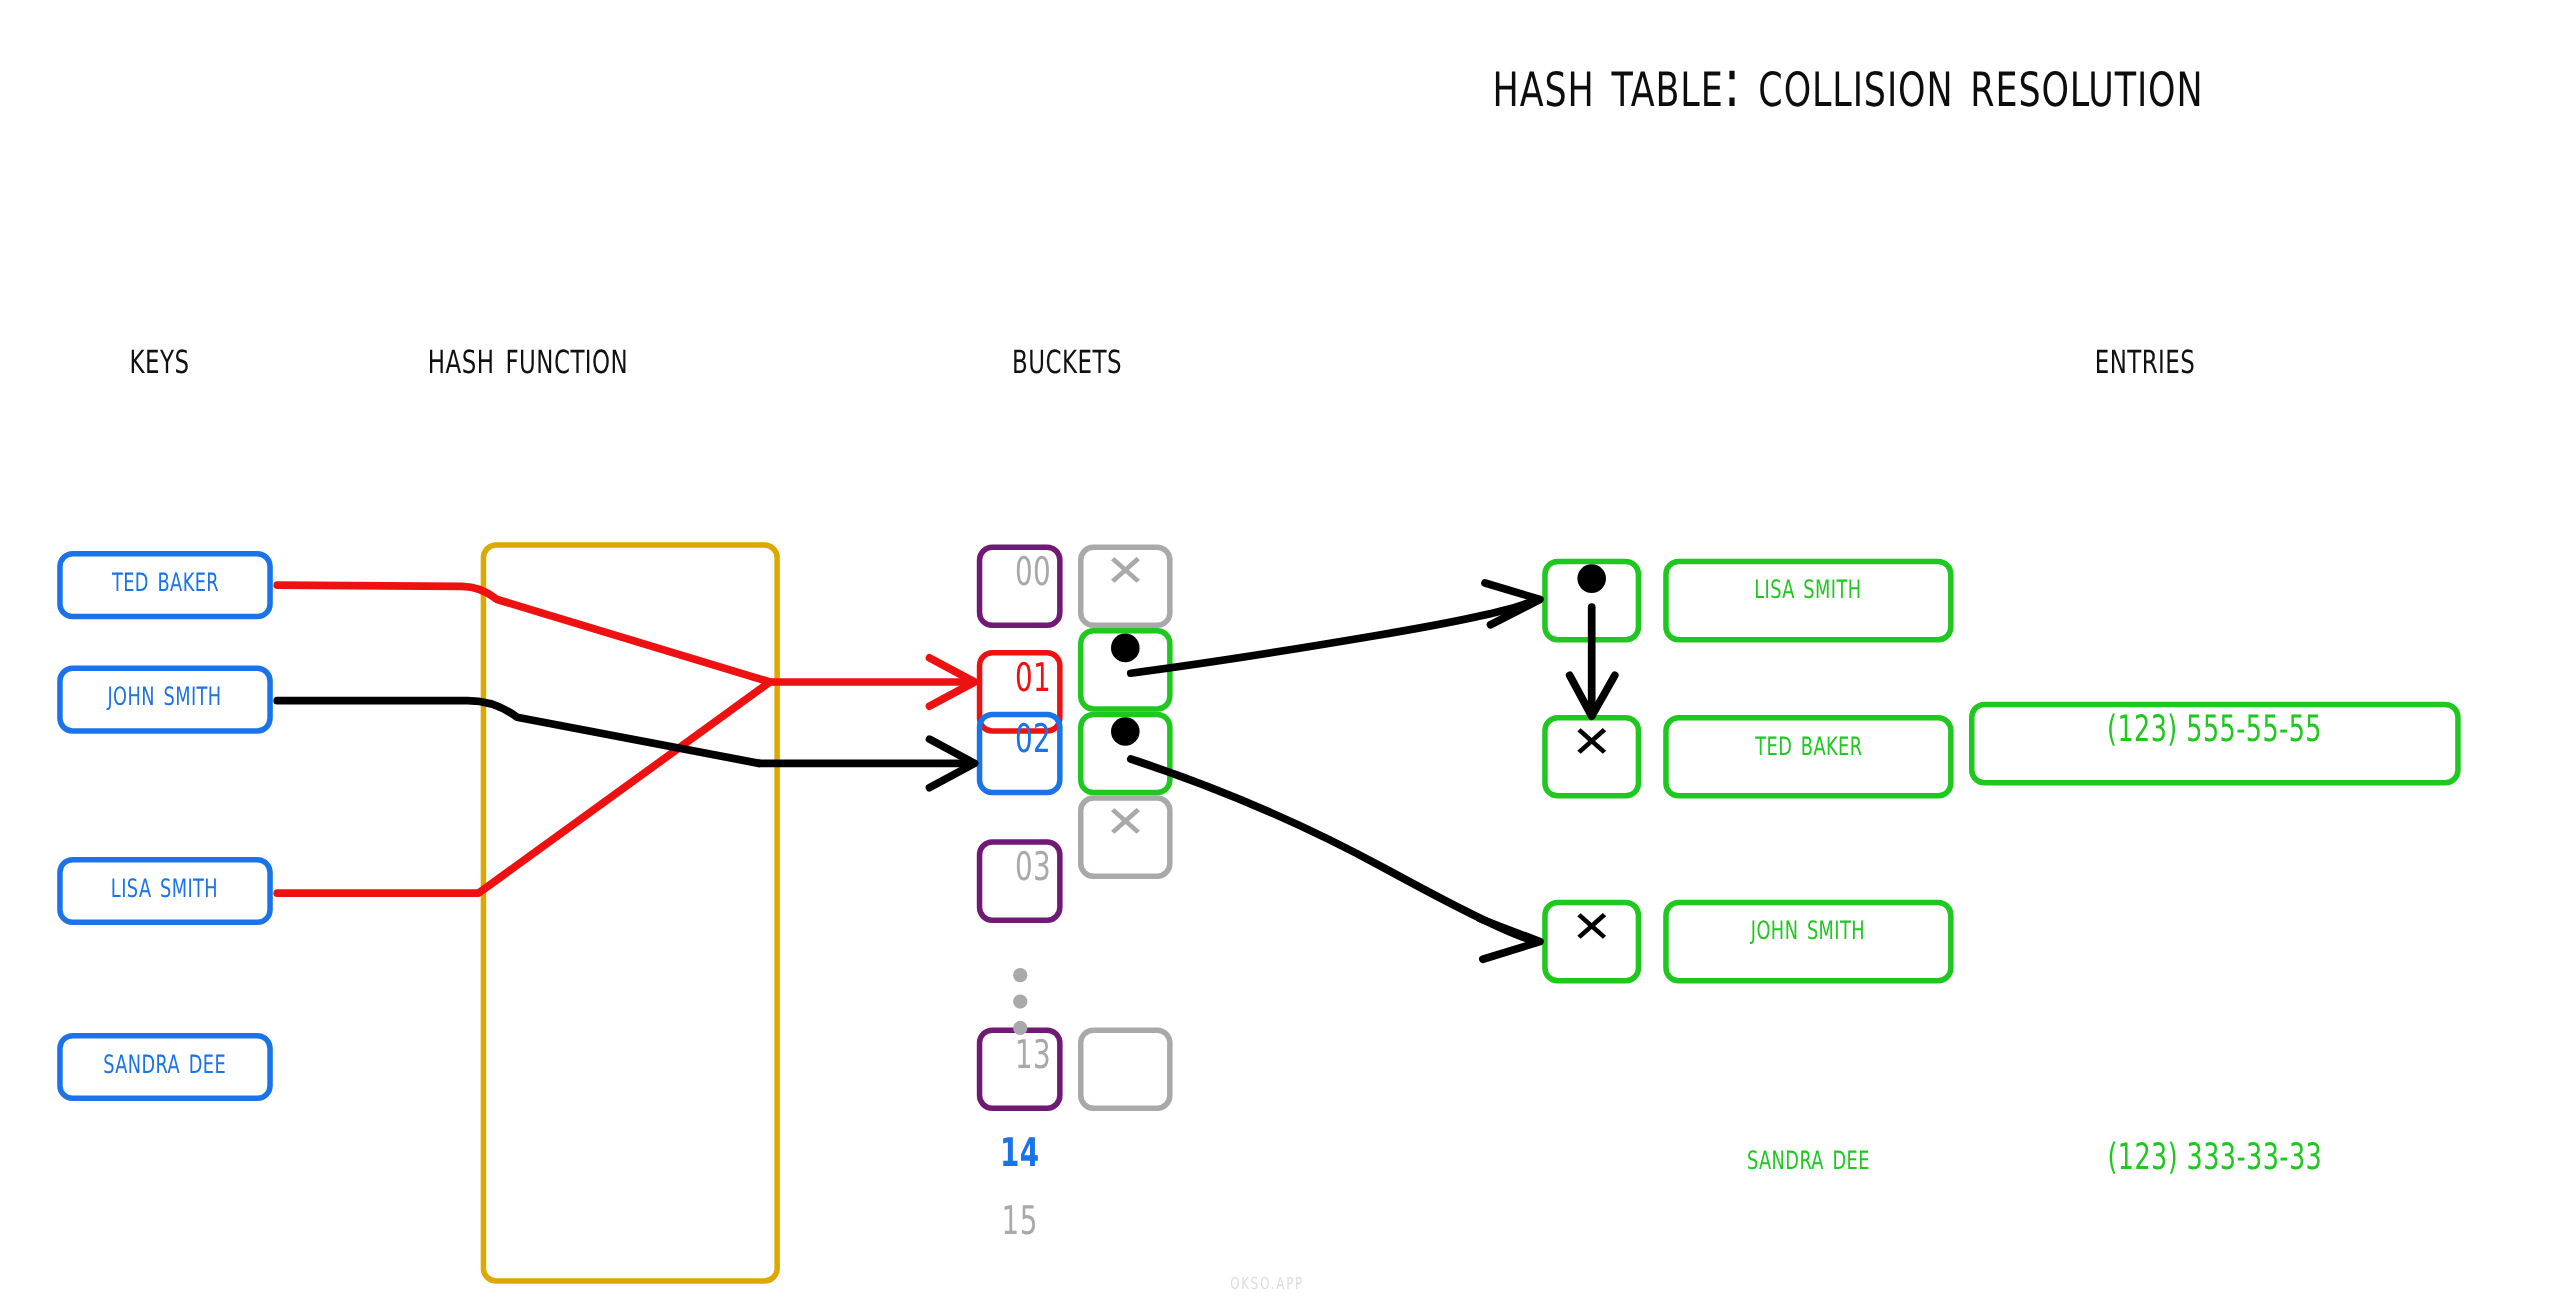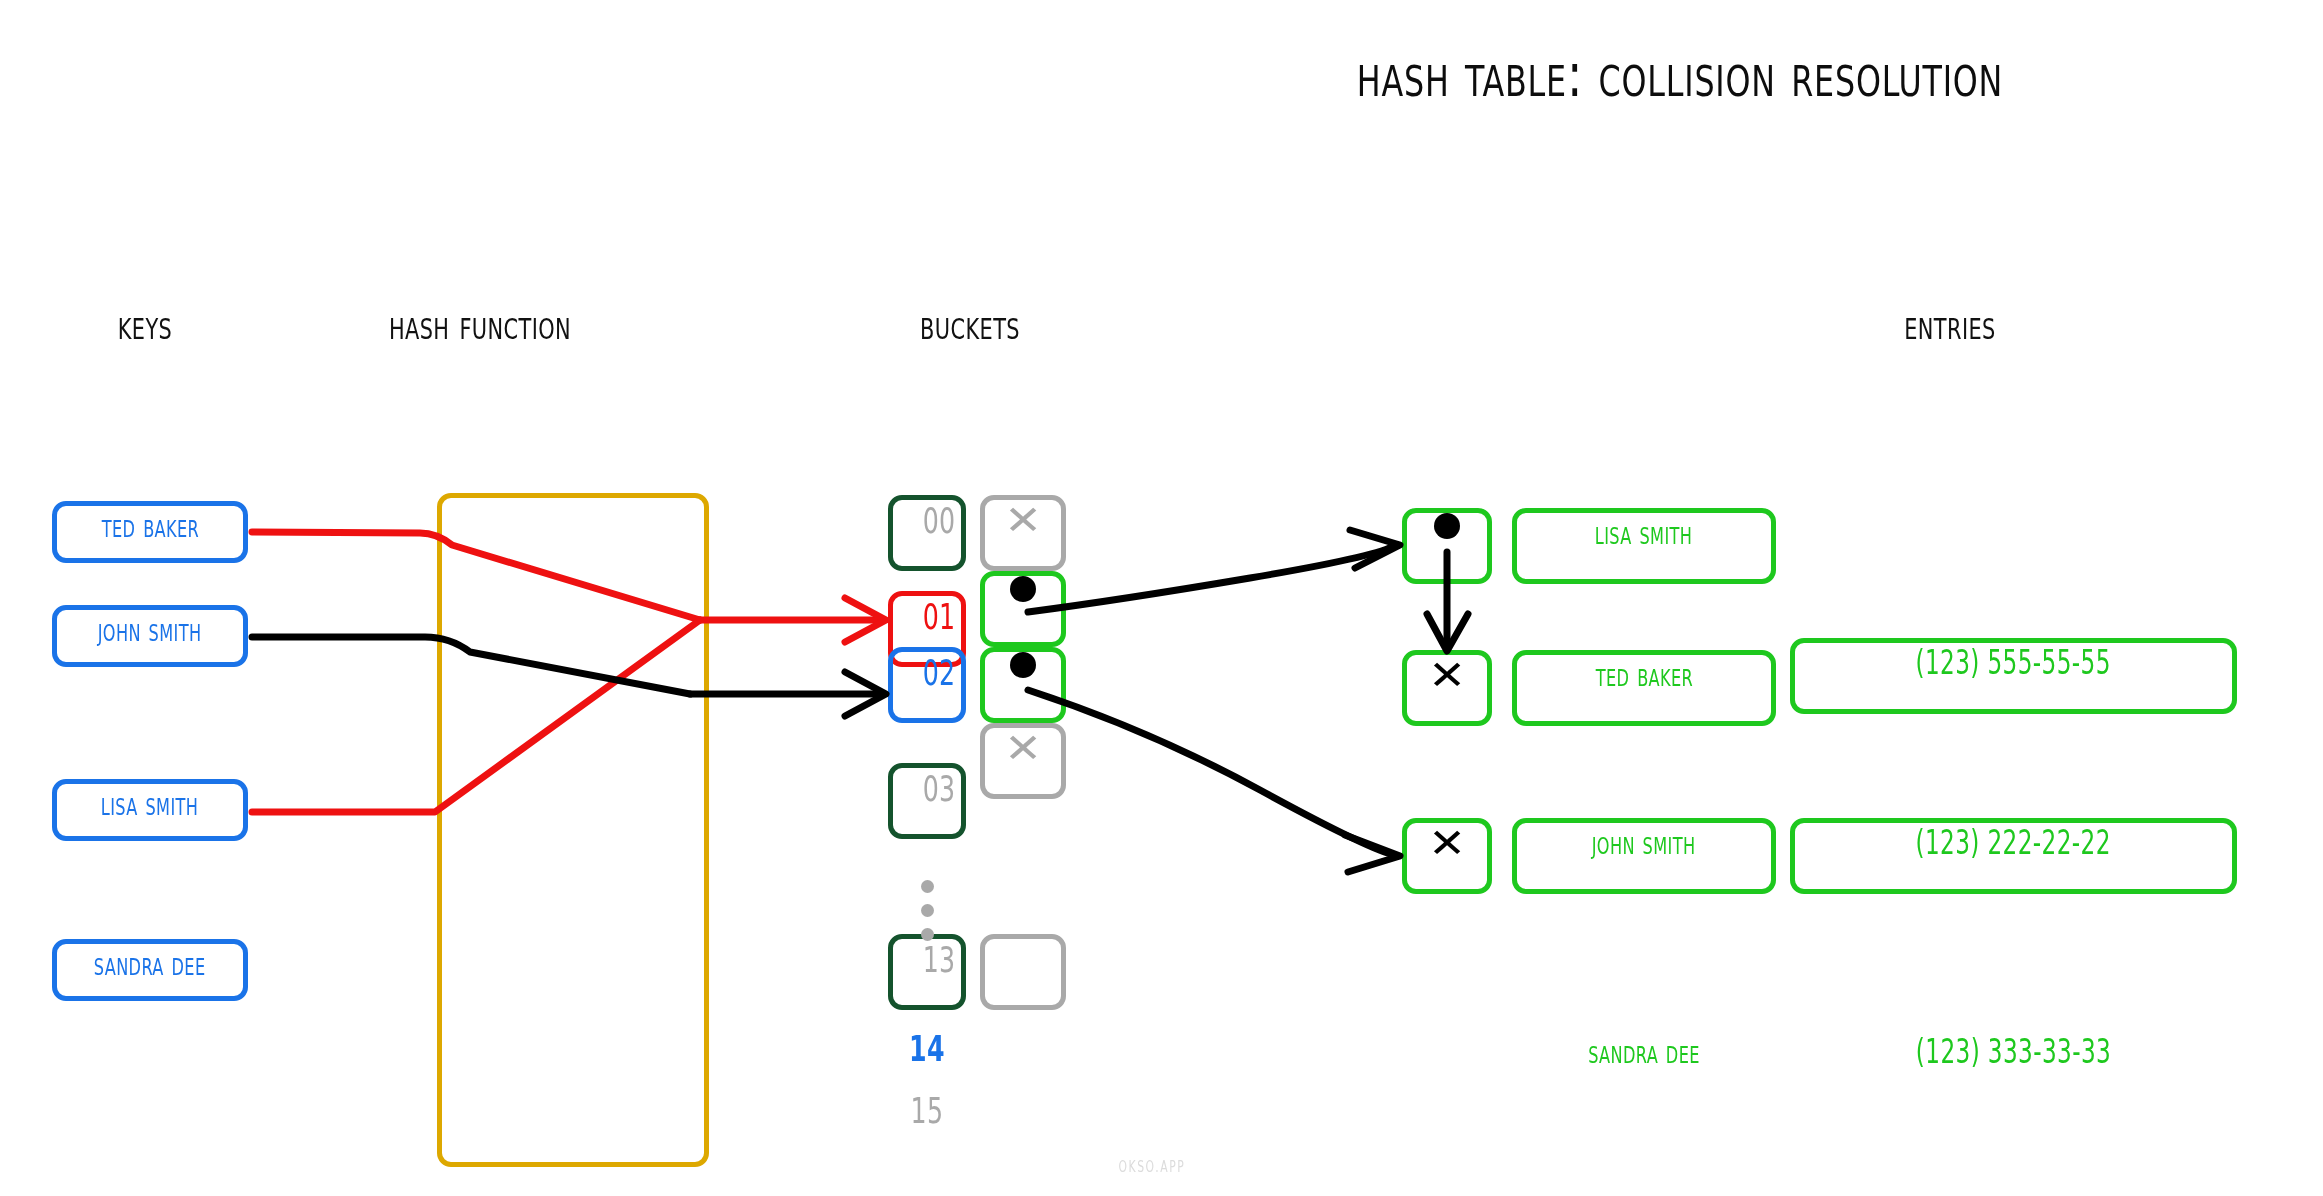--- a/index.html
+++ b/index.html
@@ -88,21 +88,21 @@
     border: 5px solid #dda800;
     border-radius: 14px;
     box-sizing: border-box;
   }
 
   
   .bucket-idx {
     left: 888px;
     width: 78px;
     height: 76px;
-    border: 5px solid #14532d;
+    border: 5px solid #701a75;
     border-radius: 14px;
     padding-left: 24px;
   }
   .bucket-idx .label {
     font-size: 36px;
     color: #a9a9a9;
   }
   .bucket-idx.red { border-color: #ee1111; }
   .bucket-idx.red .label { color: #ee1111; }
   .bucket-idx.blue { border-color: #1a73e8; }
@@ -293,23 +293,20 @@
   <div class="abs box entry-phone" style="top:638px;">
     <span class="hand label">(123) 555-55-55</span>
   </div>
 
   <div class="abs box entry-ptr" style="top:818px;">
     <span class="xmark">✕</span>
   </div>
   <div class="abs box entry-name" style="top:818px;">
     <span class="hand label">John Smith</span>
   </div>
-  <div class="abs box entry-phone" style="top:818px;">
-    <span class="hand label">(123) 222-22-22</span>
-  </div>
 
   <div class="abs free-entry name hand" style="top:1032px;">Sandra Dee</div>
   <div class="abs free-entry phone hand" style="top:1032px;">(123) 333-33-33</div>
 
   <svg id="wires" viewBox="0 0 2323 1196" xmlns="http://www.w3.org/2000/svg">
 
     <path d="M 252 532 L 420 533 Q 437 533 452 545 L 700 620" fill="none" stroke="#ee1111" stroke-width="7" stroke-linecap="round" stroke-linejoin="round"></path>
 
     <path d="M 252 812 L 435 812 L 700 620" fill="none" stroke="#ee1111" stroke-width="7" stroke-linecap="round" stroke-linejoin="round"></path>
 

